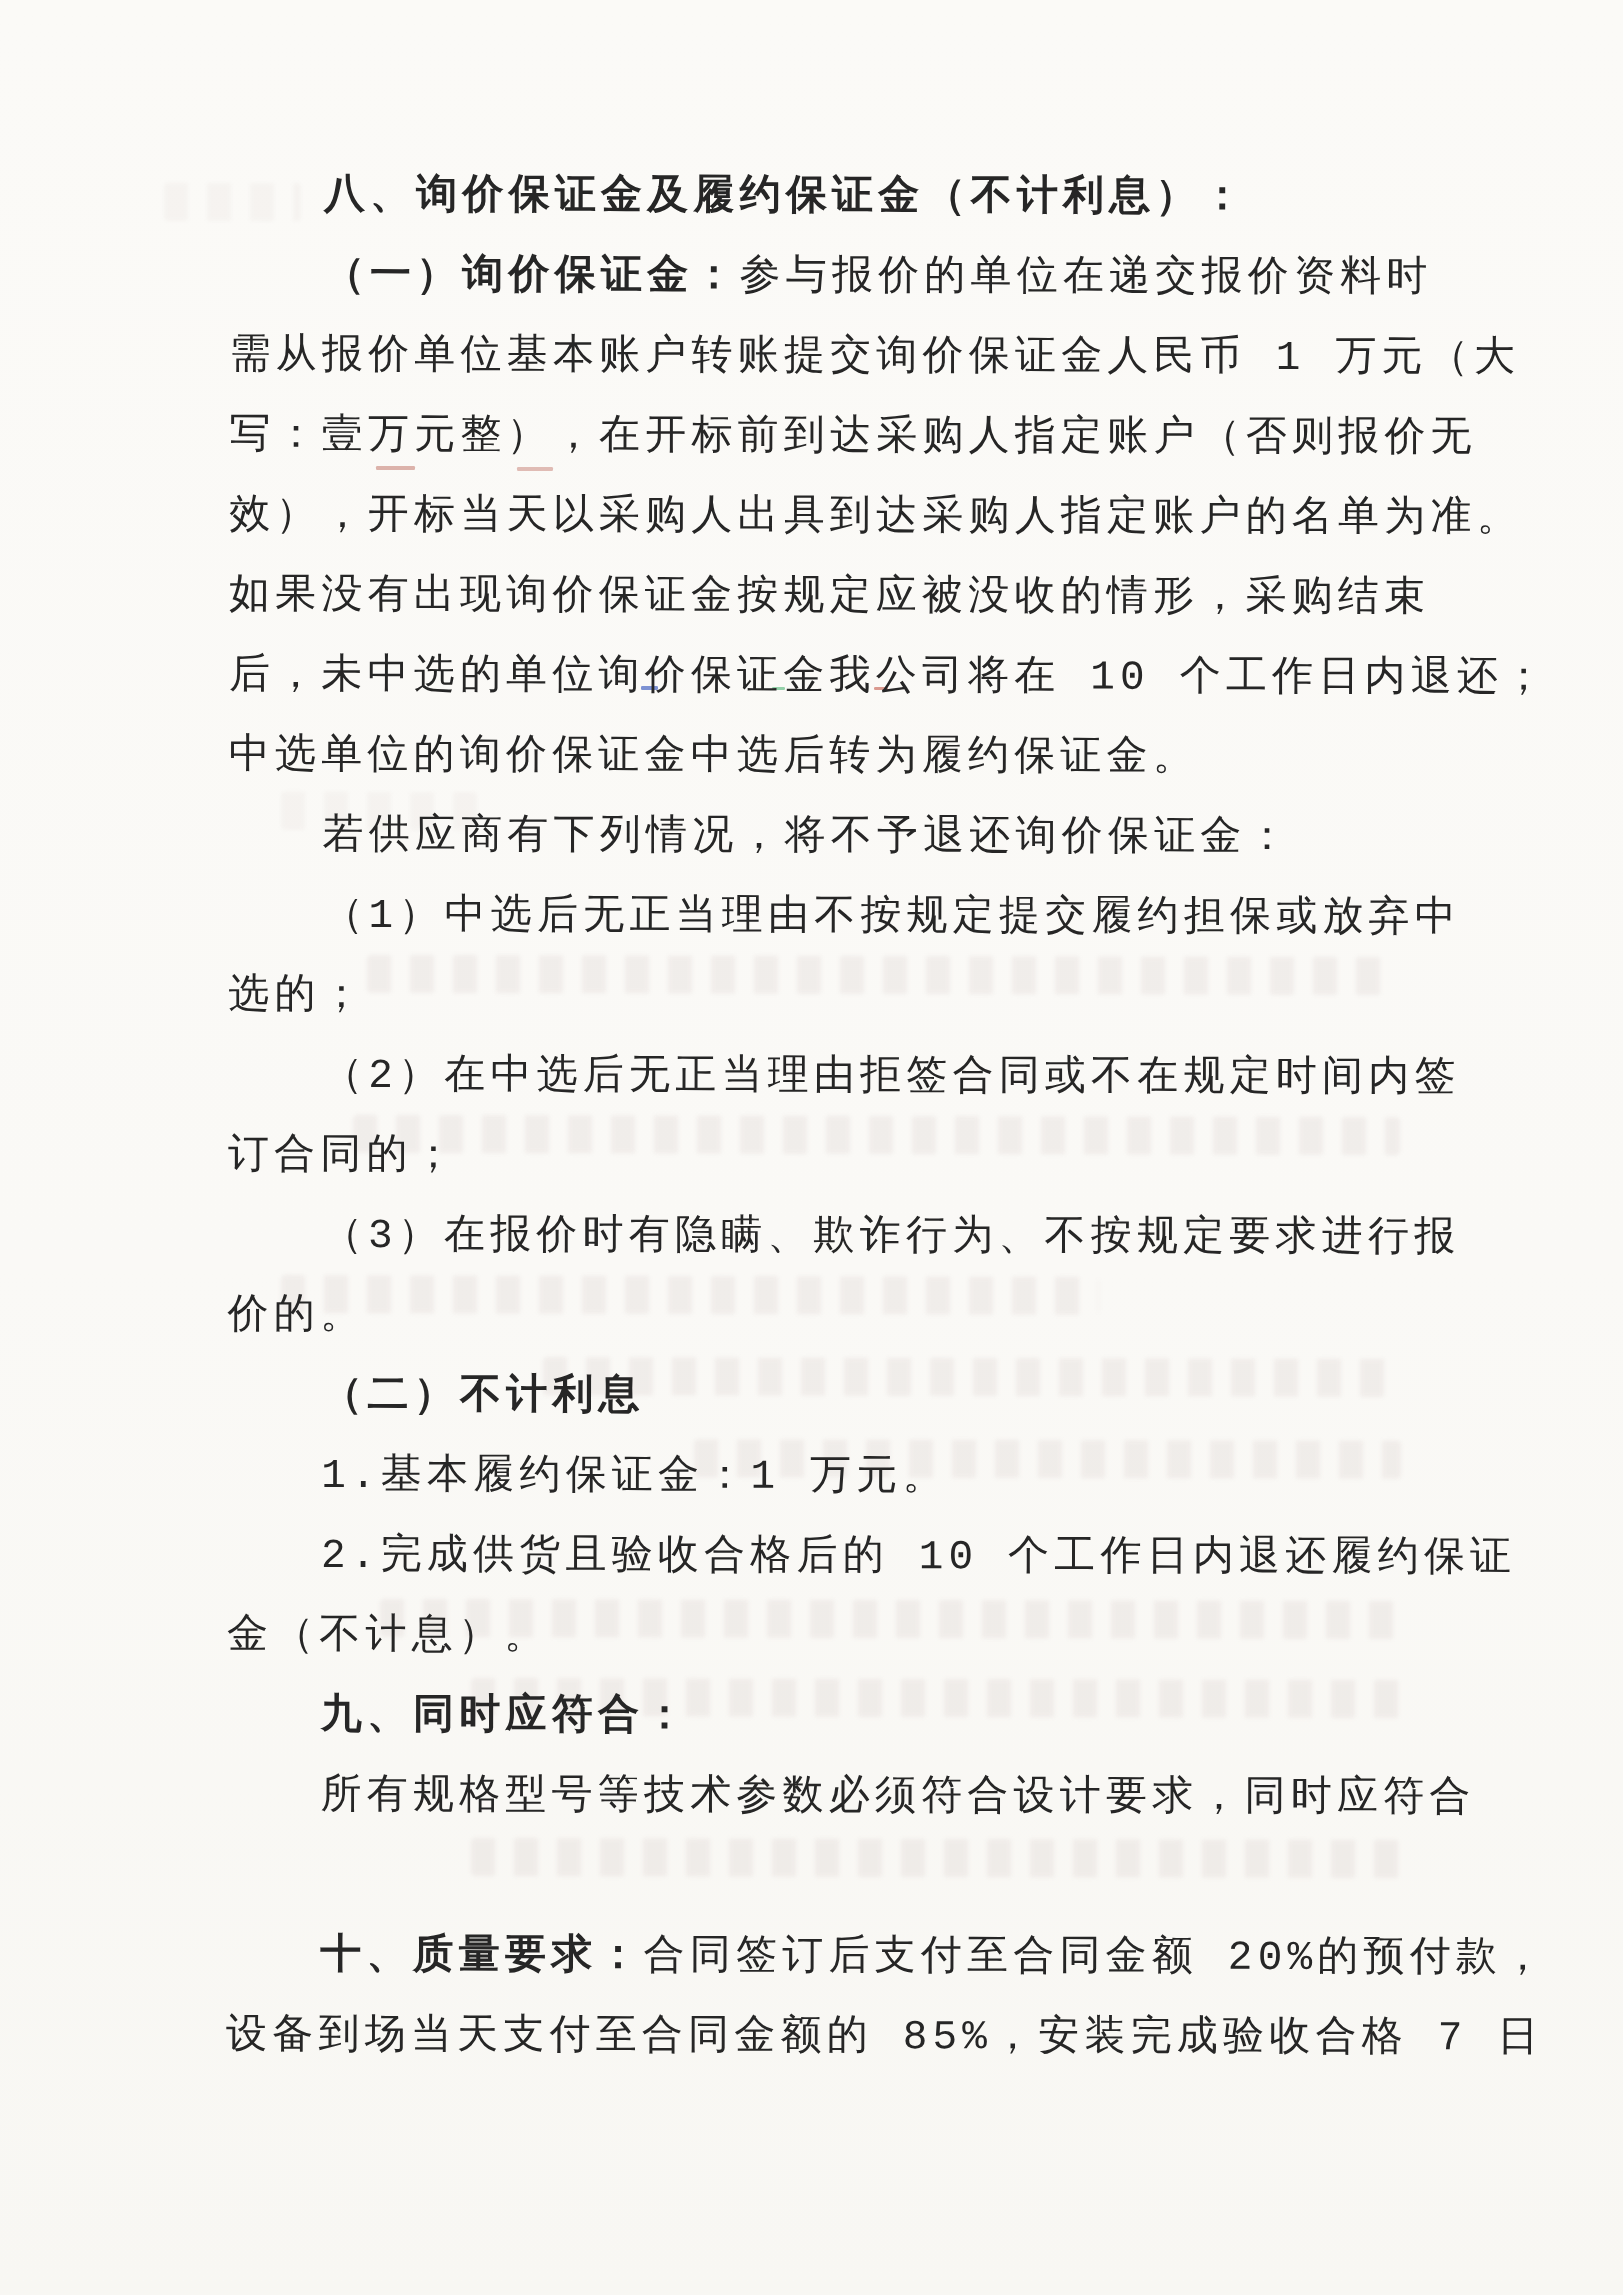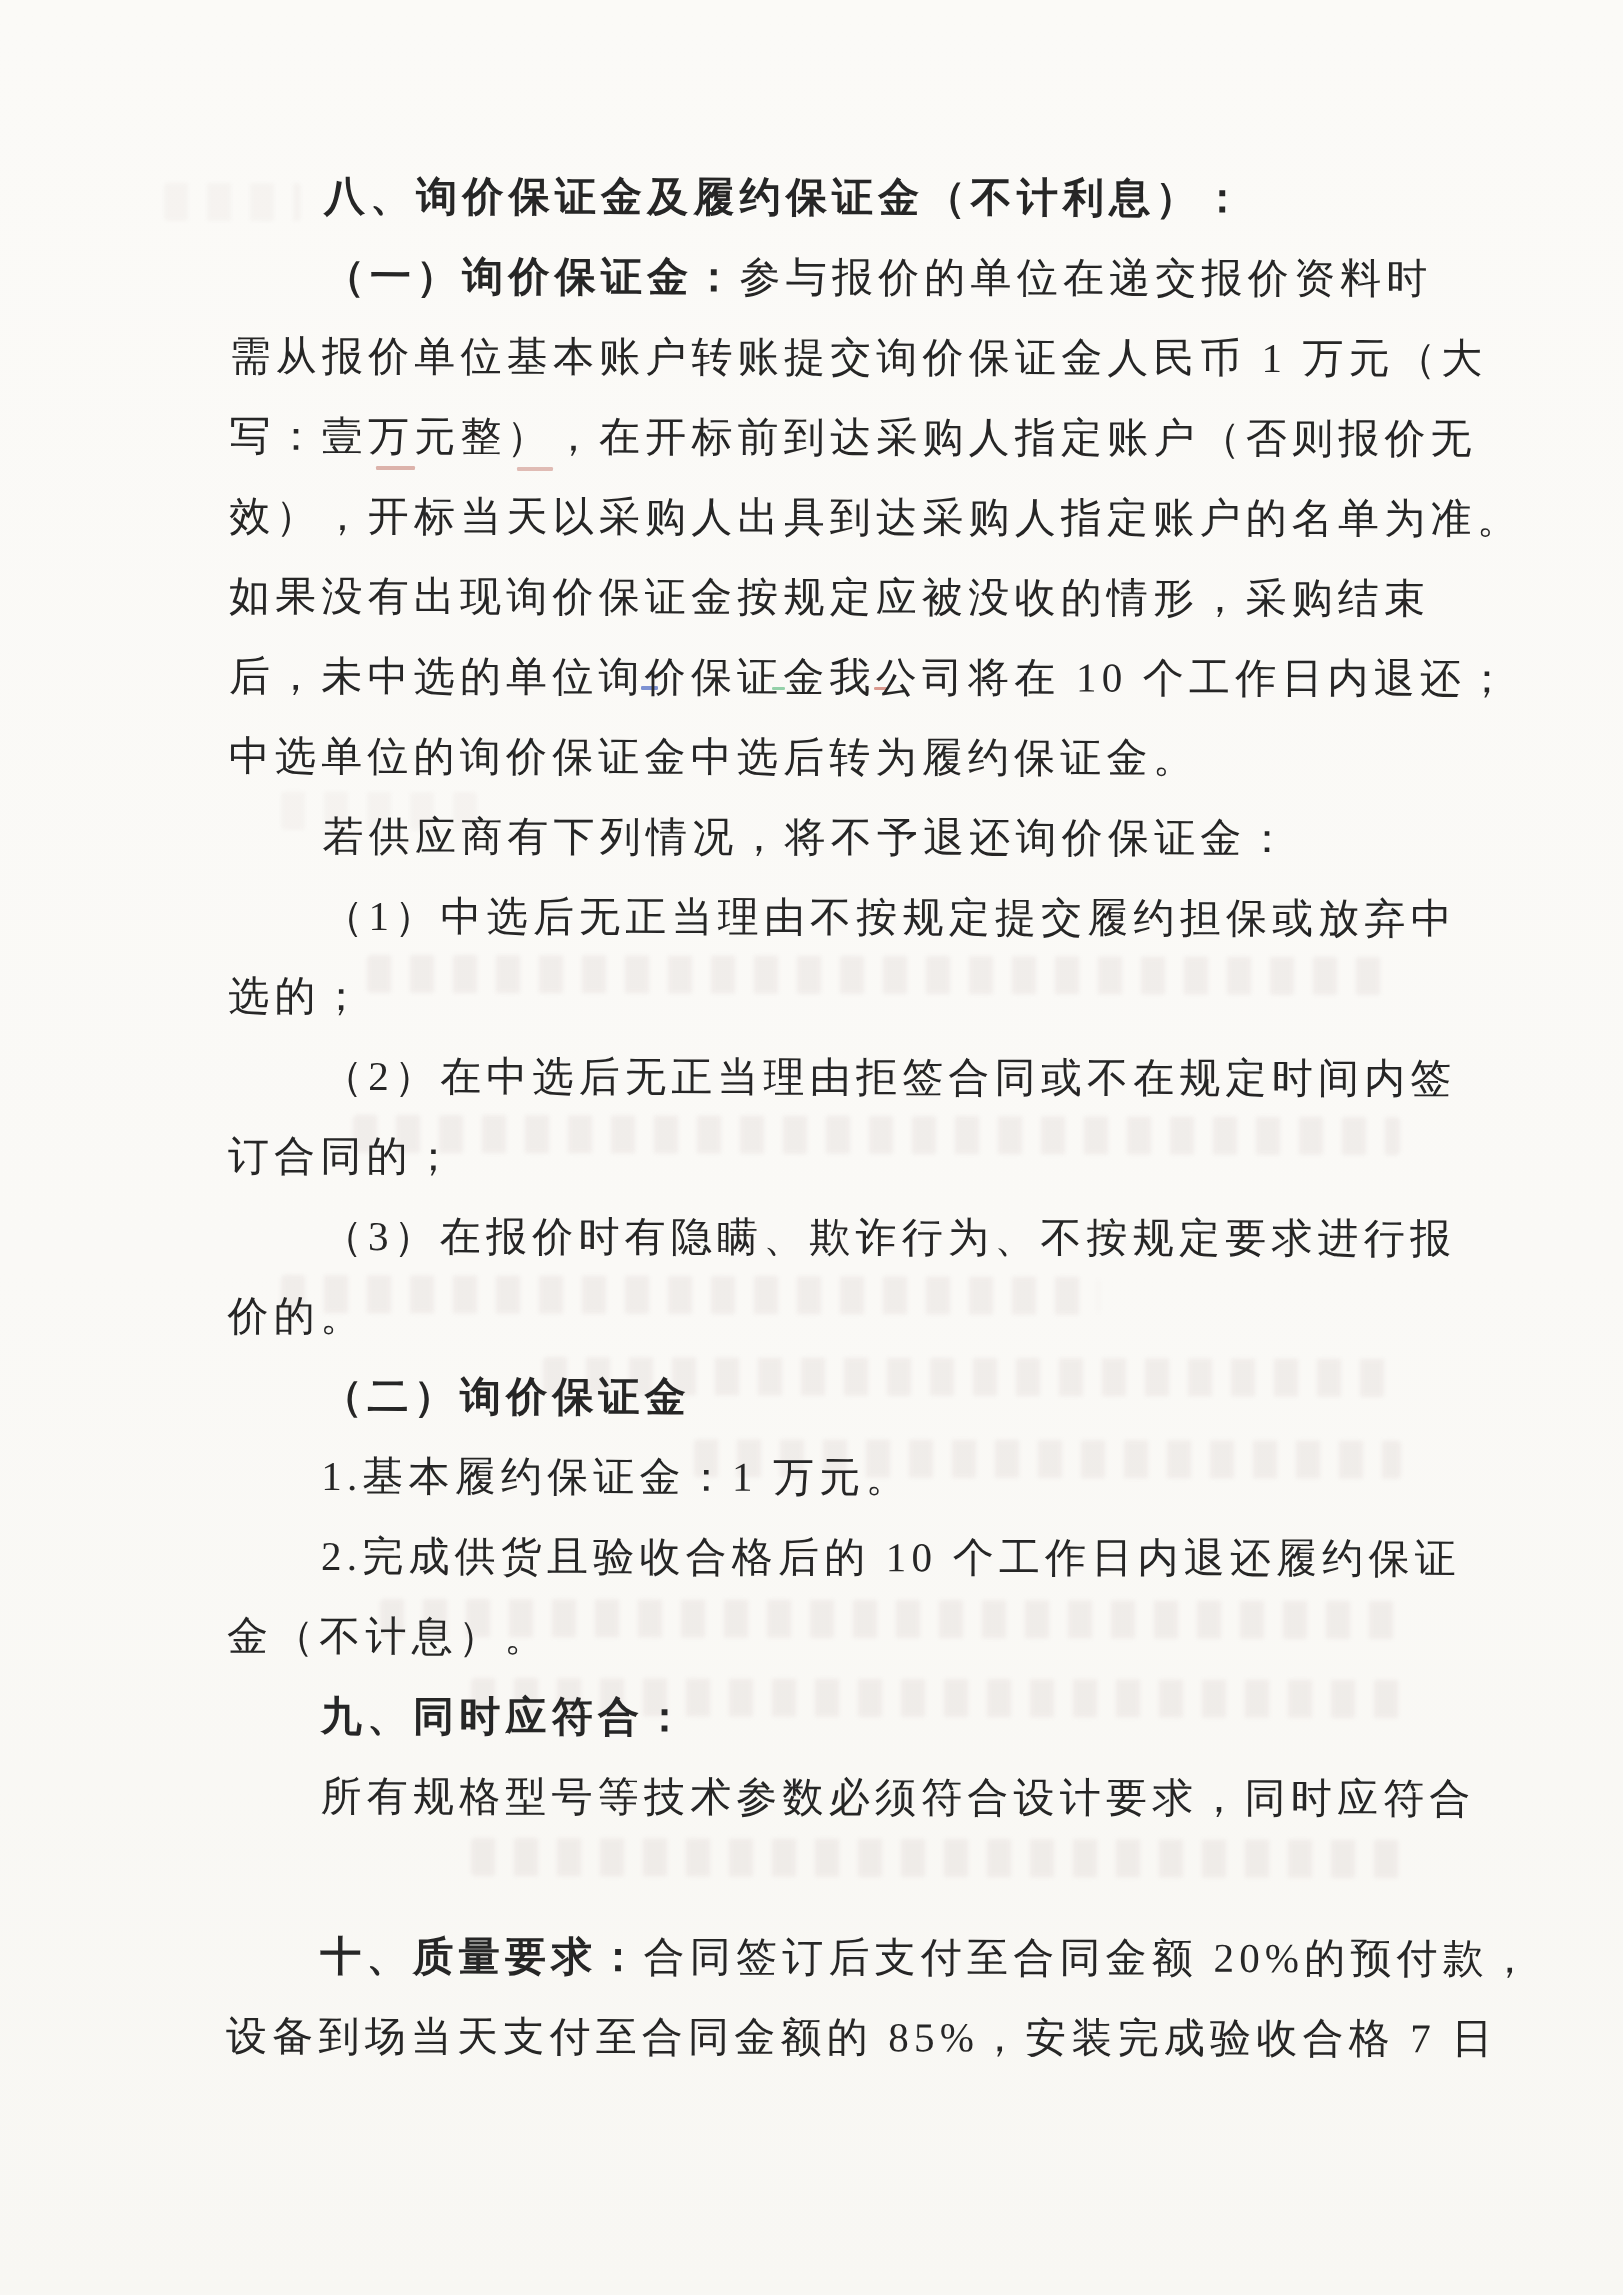--- a/index.html
+++ b/index.html
@@ -5,20 +5,21 @@
   html,body{margin:0;padding:0;}
   body{
     width:1623px;height:2295px;
     background:#f7f6f3;
     font-family:"Liberation Serif","DejaVu Serif",serif;
     position:relative;overflow:hidden;
   }
   .sheet{
     position:absolute;inset:0;
     background:linear-gradient(180deg,#fbfaf7 0%,#faf9f6 55%,#f8f7f3 100%);
+    font-family:Liberation Mono, monospace;
   }
   .content{
     position:absolute;
     left:228px;top:157px;width:1173px;
     transform:rotate(0.12deg);
     color:#262626;
   }
   .line{
     height:80px;line-height:80px;
     font-size:41px;letter-spacing:5.2px;
@@ -72,21 +73,21 @@
     <div class="line fill"><span class="b"></span><span>如果没有出现询价保证金按规定应被没收的情形，采购结束</span></div>
     <div class="line fill"><span class="b"></span><span>后，未中选的单位询价保证金我公司将在 10 个工作日内退还；</span></div>
     <div class="line"><span class="b"></span><span>中选单位的询价保证金中选后转为履约保证金。</span></div>
     <div class="line indent"><span class="b"></span><span>若供应商有下列情况，将不予退还询价保证金：</span></div>
     <div class="line indent fill"><span class="b"></span><span>（1）中选后无正当理由不按规定提交履约担保或放弃中</span></div>
     <div class="line"><span class="b"></span><span>选的；</span></div>
     <div class="line indent fill"><span class="b"></span><span>（2）在中选后无正当理由拒签合同或不在规定时间内签</span></div>
     <div class="line"><span class="b"></span><span>订合同的；</span></div>
     <div class="line indent fill"><span class="b"></span><span>（3）在报价时有隐瞒、欺诈行为、不按规定要求进行报</span></div>
     <div class="line"><span class="b"></span><span>价的。</span></div>
-    <div class="line indent"><span class="b">（二）询价保证金</span><span></span></div>
+    <div class="line indent"><span class="b">（二）不计利息</span><span></span></div>
     <div class="line indent"><span class="b"></span><span>1.基本履约保证金：1 万元。</span></div>
     <div class="line indent fill"><span class="b"></span><span>2.完成供货且验收合格后的 10 个工作日内退还履约保证</span></div>
     <div class="line"><span class="b"></span><span>金（不计息）。</span></div>
     <div class="line indent"><span class="b">九、同时应符合：</span><span></span></div>
     <div class="line indent fill"><span class="b"></span><span>所有规格型号等技术参数必须符合设计要求，同时应符合</span></div>
     <div class="line"><span class="b"></span></div>
     <div class="line indent fill"><span class="b">十、质量要求：</span><span>合同签订后支付至合同金额 20%的预付款，</span></div>
     <div class="line fill"><span class="b"></span><span>设备到场当天支付至合同金额的 85%，安装完成验收合格 7 日</span></div>
   </div>
 </div>

